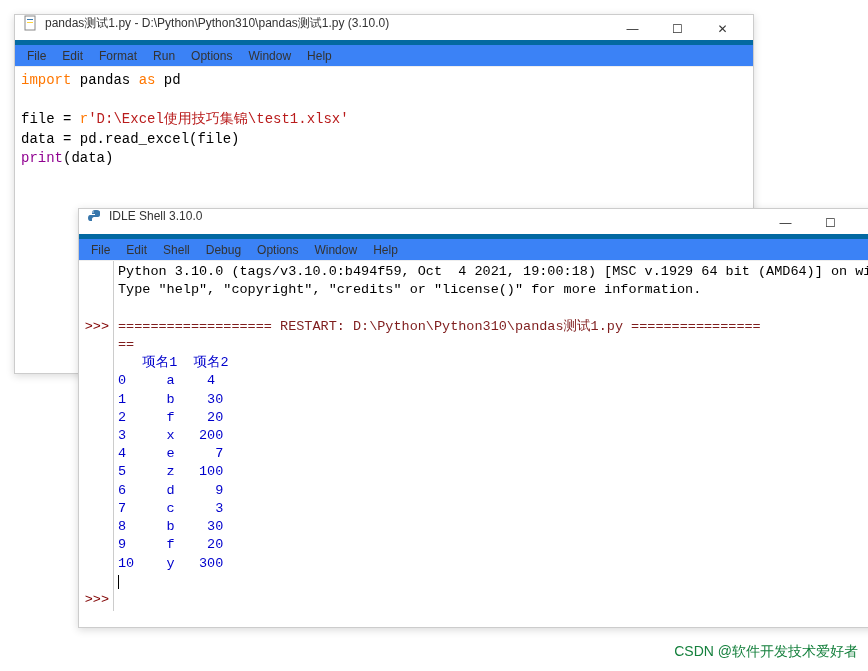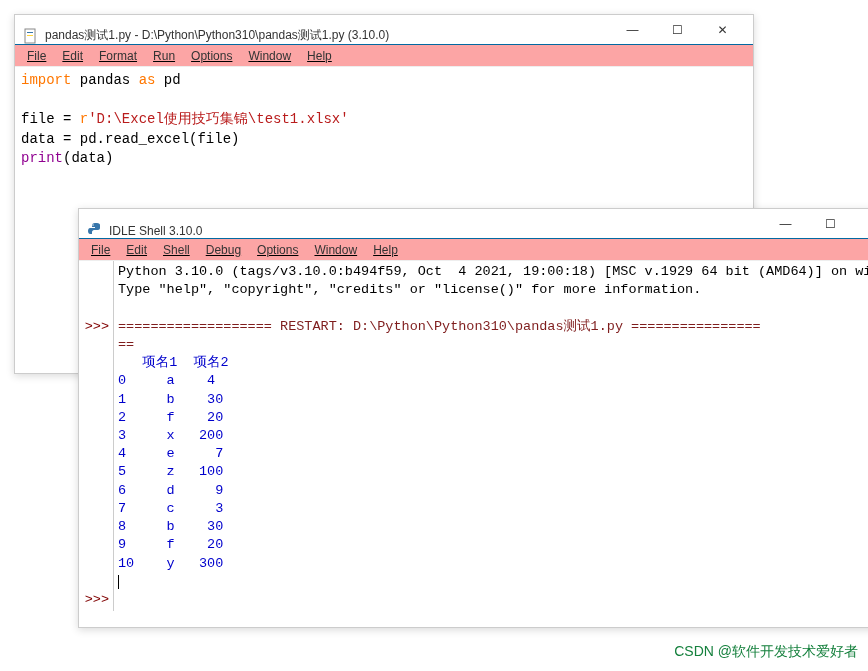--- a/index.html
+++ b/index.html
@@ -13,24 +13,24 @@
     }
     .window {
       position: absolute;
       background: #fff;
       border: 1px solid #ccc;
       box-shadow: 0 2px 8px rgba(0,0,0,0.15);
     }
     .titlebar {
       height: 30px;
       display: flex;
-      align-items: flex-end;
+      align-items: flex-start;
       padding: 0 8px;
       background: #fff;
-      border-bottom: 1px solid #0369a1;
+      border-bottom: 5px solid #0369a1;
     }
     .titlebar .icon {
       width: 16px;
       height: 16px;
       margin-right: 6px;
       flex-shrink: 0;
     }
     .titlebar .title {
       font-size: 12px;
       color: #333;
@@ -50,23 +50,22 @@
       justify-content: center;
       font-size: 12px;
       color: #333;
       cursor: pointer;
     }
     .menubar {
       height: 22px;
       display: flex;
       align-items: center;
       padding: 0 4px;
-      background: #fca5a5;
+      background: #3b82f6;
       border-bottom: 1px solid #eee;
-      text-decoration: underline;
     }
     .menu-item {
       font-size: 12px;
       color: #333;
       padding: 2px 8px;
       cursor: pointer;
     }
     .editor {
       font-family: "Consolas", "Courier New", monospace;
       font-size: 14px;

